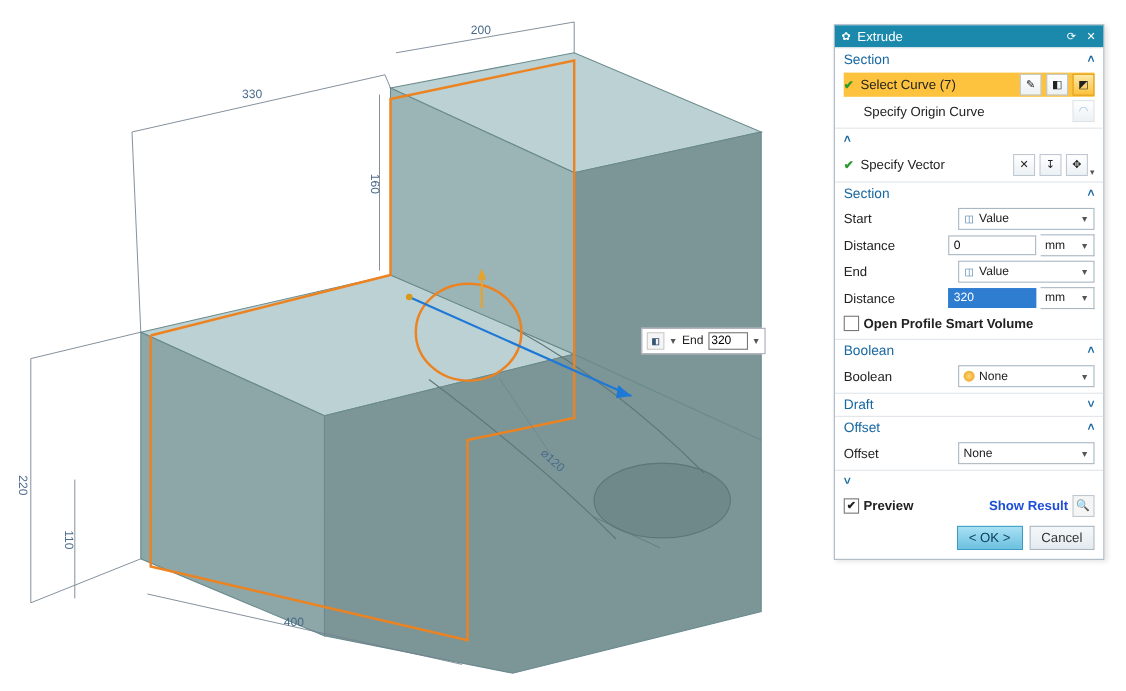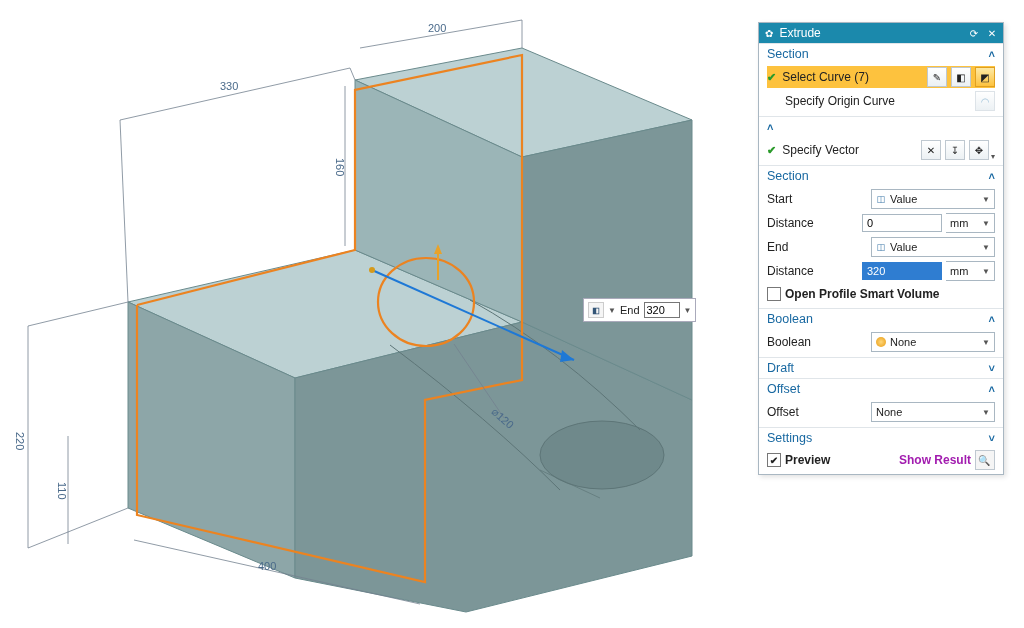--- a/index.html
+++ b/index.html
@@ -187,21 +187,21 @@
     font-size: 12px;
     cursor: pointer;
     color:#333;
   }
   .d-btn.ok {
     background: linear-gradient(#a8e1f5,#6cc0e0);
     border-color:#3a9cc4;
     color:#0a3d58;
   }
   .show-result {
-    display:flex; align-items:center; gap:4px; font-size:12px; color:#a21caf;
+    display:flex; align-items:center; gap:4px; font-size:12px; color:#1d4ed8;
   }
   .magnify {
     width:18px;height:18px;border:1px solid #bfc8d0; background:#f5f5f5;
     display:flex;align-items:center;justify-content:center;font-size:10px;
   }
 </style>
 </head>
 <body>
 
 <div class="viewport">
@@ -396,29 +396,32 @@
     <div class="field-row">
       <span class="f-lbl">Offset</span>
       <div class="select-box">
         <span class="sel-txt">None</span>
         <span class="car">▼</span>
       </div>
     </div>
   </div>
 
   <div class="sec-head">
-    <span class="sec-title">Settings</span>
     <span class="chev">˅</span>
   </div>
   <div class="sec-body">
     <div class="chk-row" style="justify-content:space-between;">
       <span style="display:flex;align-items:center;gap:4px;">
         <span class="chk-box">✔</span>
         <span>Preview</span>
       </span>
       <span class="show-result">
         <span>Show Result</span>
         <span class="magnify">🔍</span>
       </span>
     </div>
   </div>
 
+  <div class="btn-row">
+    <button class="d-btn ok">&lt; OK &gt;</button>
+    <button class="d-btn">Cancel</button>
+  </div>
 </div>
 
 </body></html>

